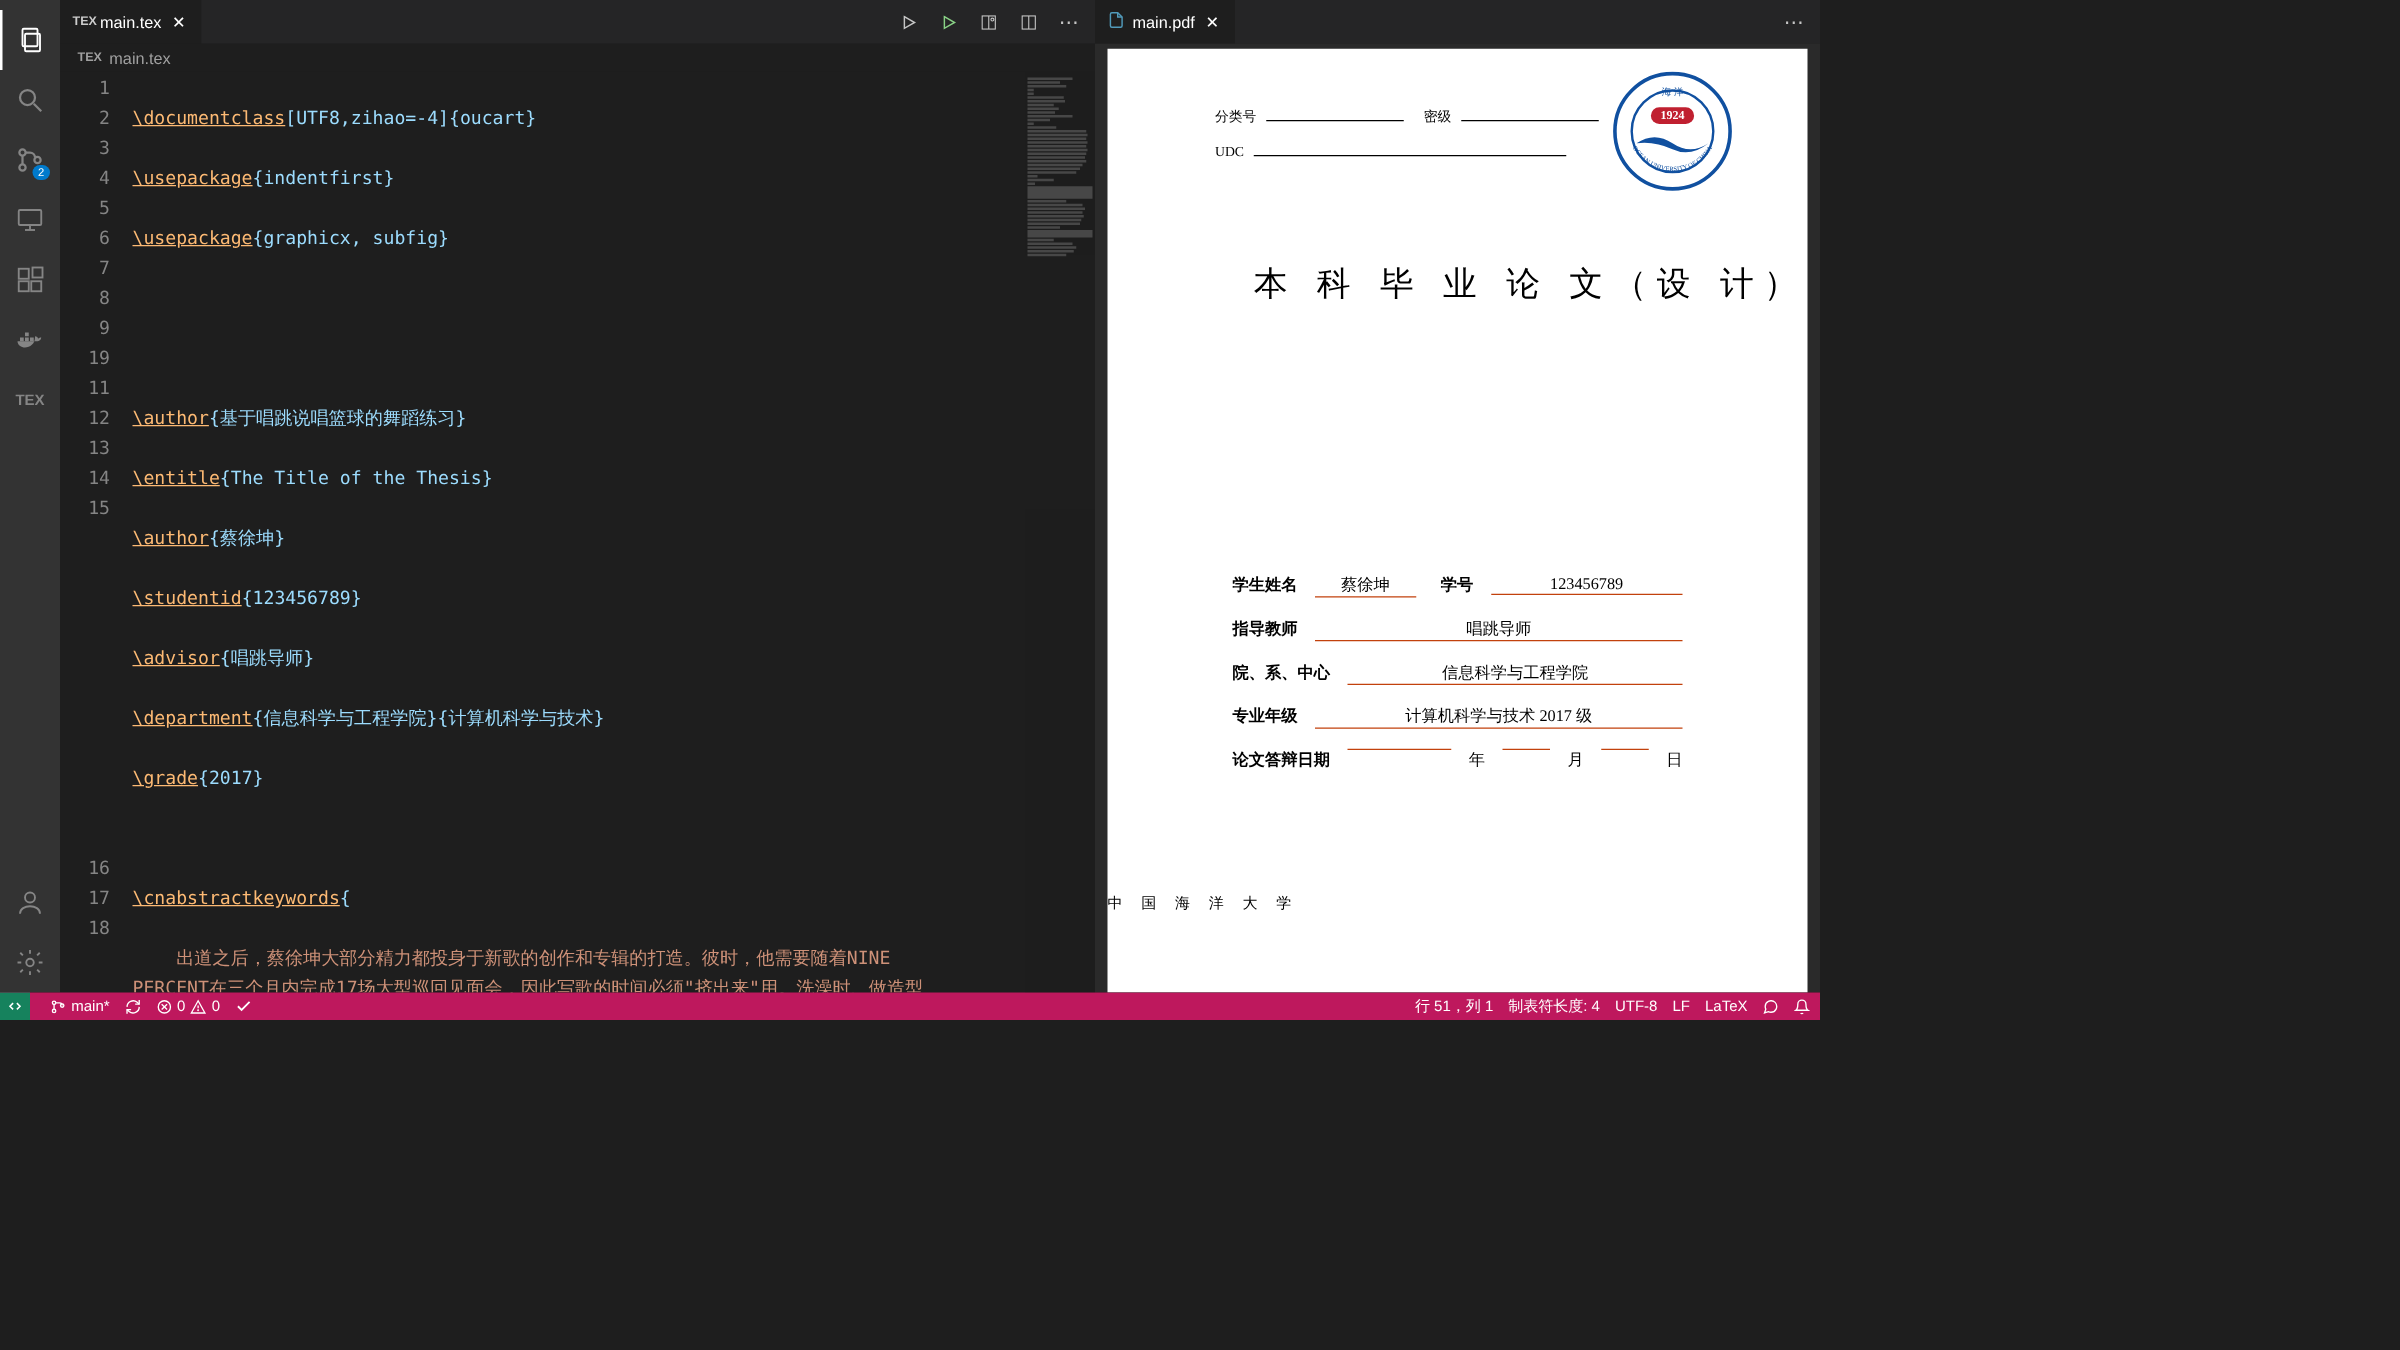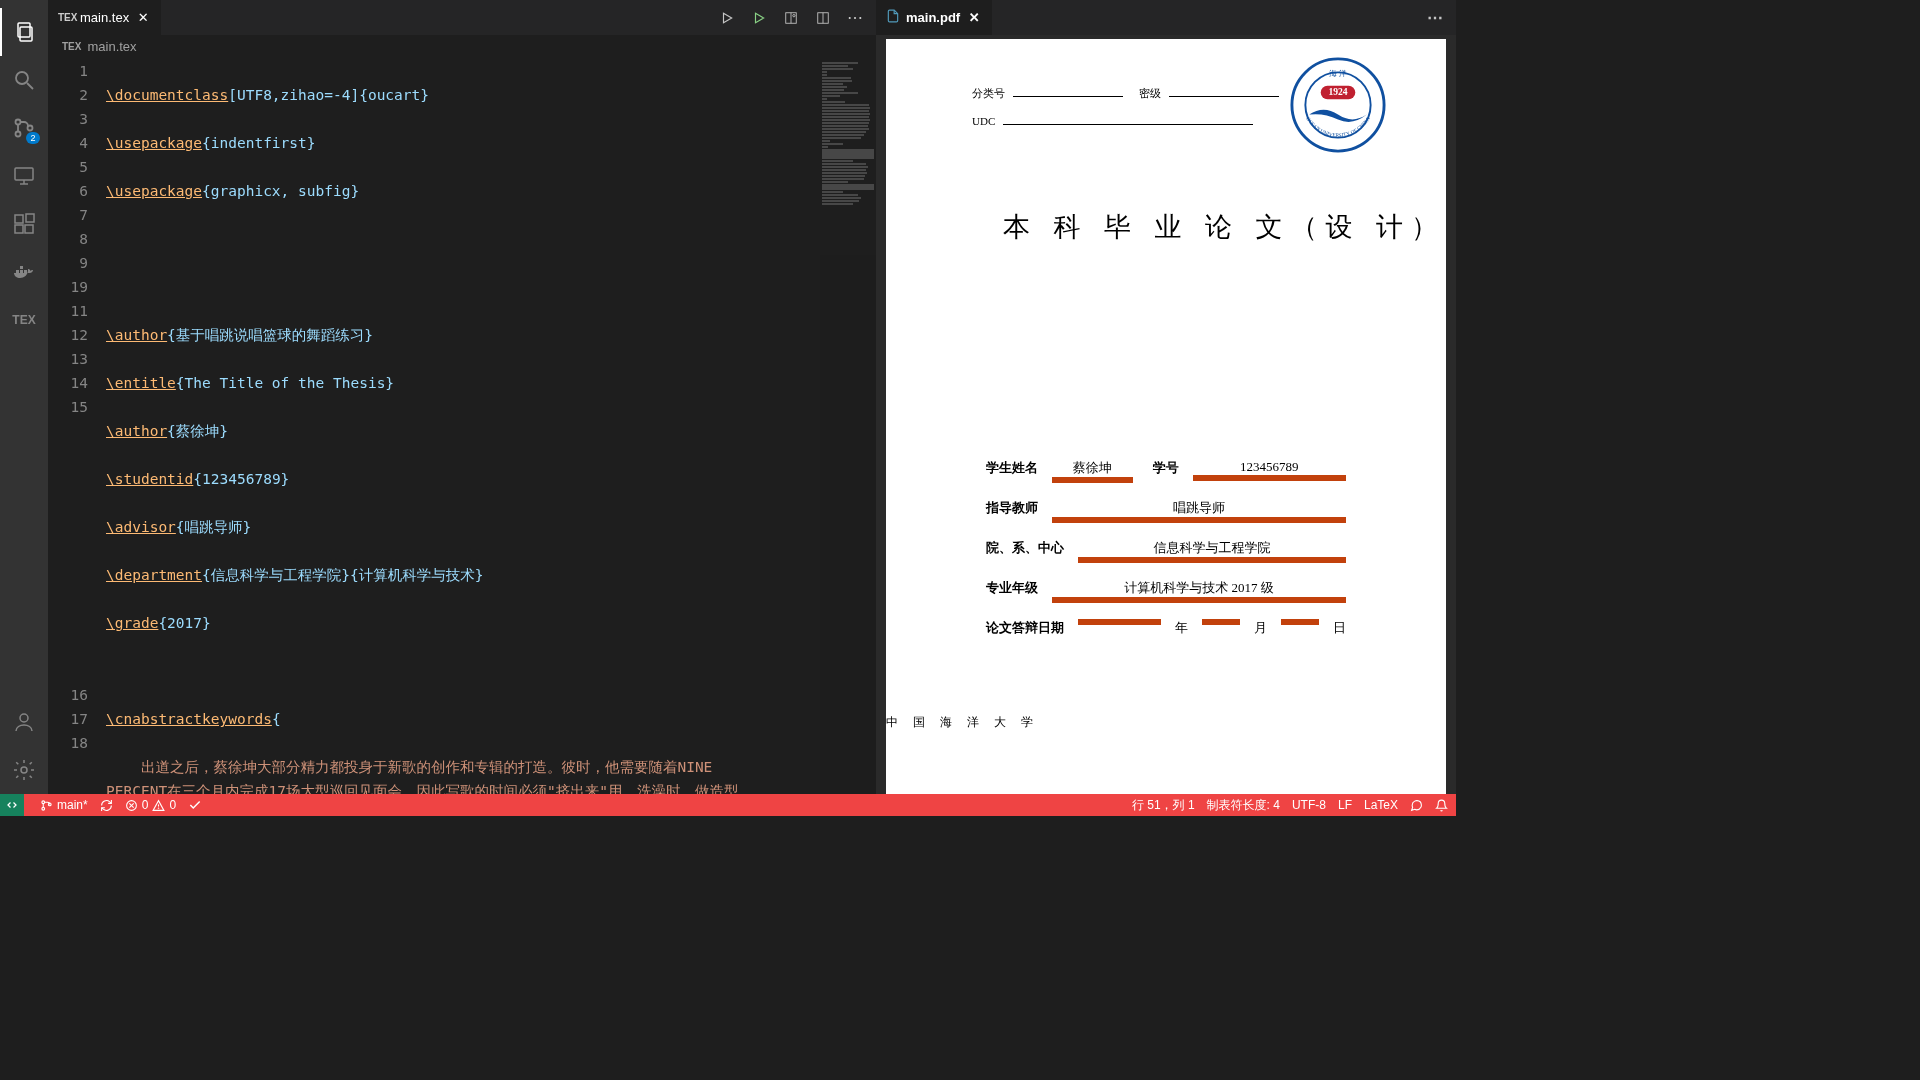--- a/index.html
+++ b/index.html
@@ -32,40 +32,40 @@
 .code { flex: 1; padding-top: 2px; white-space: pre; color: #d4d4d4; }
 .code .kw { color: #fdba74; text-decoration: underline; }
 .code .arg { color: #9cdcfe; }
 .code .txt { color: #ce9178; }
 .wrap-line { white-space: pre-wrap; max-width: 640px; }
 .minimap { width: 56px; background: #1e1e1e; padding: 4px 2px; opacity: 0.55; }
 .minimap div { height: 2px; background: #6a6a6a; margin: 1px 0; }
 
 
 .pdf-pane { width: 580px; background: #252526; display: flex; flex-direction: column; }
-.pdf-tabs { height: 35px; background: #252526; display: flex; align-items: center; font-weight: bold; }
+.pdf-tabs { height: 35px; background: #252526; display: flex; align-items: center; }
 .pdf-tabs .tab { background: #2d2d2d; }
 .pdf-tabs .tab.active { background: #1e1e1e; color: #fff; }
 .pdf-tabs .tab-actions { padding-right: 12px; }
 .pdf-view { flex: 1; background: #2a2a2a; display: flex; justify-content: center; padding-top: 4px; overflow: hidden; }
 .page { width: 560px; height: 760px; background: #ffffff; color: #000; position: relative; font-family: "SimSun", "Songti SC", serif; }
 .pg-header { position: absolute; top: 46px; left: 86px; right: 70px; font-size: 11px; display: flex; flex-direction: column; gap: 12px; }
 .pg-header .row1 { display: flex; gap: 8px; align-items: baseline; }
 .pg-header .blank { display: inline-block; border-bottom: 1px solid #000; height: 12px; }
 .logo { position: absolute; top: 18px; right: 60px; width: 96px; height: 96px; }
 .thesis-type { position: absolute; top: 170px; left: 0; right: 0; text-align: right; font-size: 27px; letter-spacing: 8px; font-family: Liberation Sans, sans-serif; }
 .thesis-title { position: absolute; top: 240px; left: 0; right: 0; text-align: center; font-size: 19px; font-weight: bold; }
 .info-table { position: absolute; top: 420px; left: 100px; right: 100px; font-size: 13px; }
 .info-row { display: flex; align-items: flex-start; margin-bottom: 16px; gap: 14px; }
 .info-label { font-weight: bold; white-space: nowrap; }
-.info-val { flex: 1; border-bottom: 6px solid #c2410c; text-align: center; padding: 0 4px; }
+.info-val { flex: 1; border-bottom: 1px solid #c2410c; text-align: center; padding: 0 4px; }
 .university { position: absolute; bottom: 68px; left: 0; right: 0; text-align: left; font-size: 12px; letter-spacing: 6px; }
 
 
-.status-bar { height: 22px; background: #ef4444; color: #ffffff; display: flex; align-items: center; font-size: 12px; padding: 0 8px; gap: 12px; }
+.status-bar { height: 22px; background: #be185d; color: #ffffff; display: flex; align-items: center; font-size: 12px; padding: 0 8px; gap: 12px; }
 .status-bar .remote { background: #16825d; height: 22px; display: flex; align-items: center; padding: 0 6px; margin-left: -8px; margin-right: 4px; }
 .status-bar .spacer { flex: 1; }
 .status-item { display: flex; align-items: center; gap: 4px; cursor: pointer; }
 </style>
 </head>
 <body>
 
 <div class="main-layout">
 
   <div class="activity-bar">

